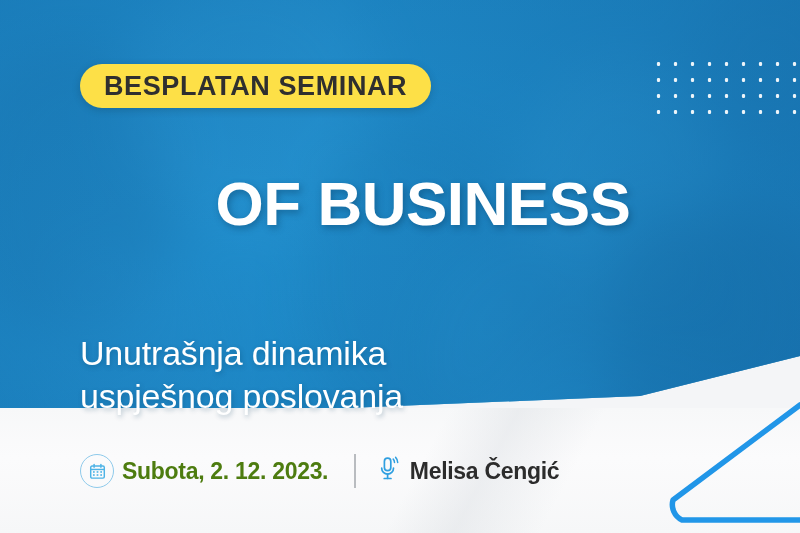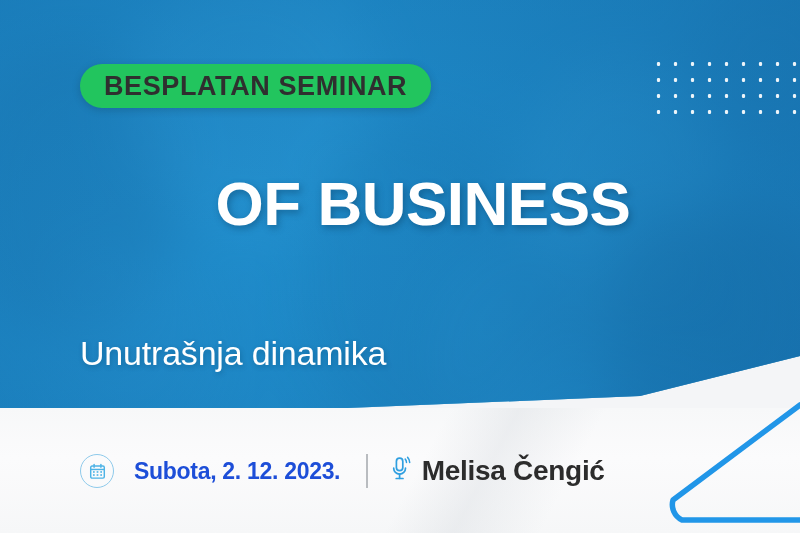--- a/index.html
+++ b/index.html
@@ -53,21 +53,21 @@
     background-image:radial-gradient(circle,#ffffff 1.7px,rgba(255,255,255,0) 2.1px);
     background-size:17px 16px;background-position:2px 2px;
     opacity:.92;
   }
 
   
   .badge{
     position:absolute;left:80px;top:64px;
     height:44px;padding:0 24px;
     display:flex;align-items:center;justify-content:center;
-    background:#22c55e;border-radius:24px;
+    background:#fde047;border-radius:24px;
     box-shadow:0 2px 8px rgba(0,0,0,.16);
   }
   .badge-text{
     font-size:27px;font-weight:700;letter-spacing:.6px;
     color:#2f2f2f;white-space:nowrap;line-height:1;
   }
 
   
   .title{
     position:absolute;left:78px;top:132px;width:690px;
@@ -95,32 +95,32 @@
     position:absolute;left:80px;top:450px;
     display:flex;align-items:center;height:42px;
   }
   .cal-badge{
     width:32px;height:32px;border-radius:50%;
     border:1.6px solid #8ecaeb;
     display:flex;align-items:center;justify-content:center;
     flex:0 0 auto;
   }
   .date-text{
-    margin-left:20px;
-    font-size:23px;font-weight:600;color:#1d4ed8;
+    margin-left:8px;
+    font-size:23px;font-weight:600;color:#4d7c0f;
     letter-spacing:-.3px;white-space:nowrap;
   }
   .divider{
     width:1.6px;height:34px;background:#b9bcc0;
     margin:0 22px 0 26px;flex:0 0 auto;
   }
   .mic-wrap{display:flex;align-items:center;flex:0 0 auto;}
   .speaker-text{
     margin-left:10px;
-    font-size:28px;font-weight:600;color:#2c2c2c;
+    font-size:23px;font-weight:600;color:#2c2c2c;
     letter-spacing:-.3px;white-space:nowrap;
   }
 
   
   .swoosh{
     position:absolute;right:0;bottom:0;width:180px;height:150px;
     pointer-events:none;
   }
 </style>
 </head>
@@ -153,20 +153,21 @@
   <div class="badge">
     <span class="badge-text">BESPLATAN SEMINAR</span>
   </div>
 
   <h1 class="title">
     <span class="title-l2">OF BUSINESS</span>
   </h1>
 
   <p class="subtitle">
     <span>Unutrašnja dinamika</span>
+    <span class="sub-l2">uspješnog poslovanja</span>
   </p>
 
   <div class="footer-row">
 
     <span class="cal-badge">
       <svg width="17" height="17" viewBox="0 0 20 20" aria-hidden="true">
         <rect x="2" y="3.6" width="16" height="14.2" rx="1.6" fill="none" stroke="#4db3e6" stroke-width="1.7"></rect>
         <line x1="2" y1="7.6" x2="18" y2="7.6" stroke="#4db3e6" stroke-width="1.7"></line>
         <line x1="6" y1="1.8" x2="6" y2="5" stroke="#4db3e6" stroke-width="1.7" stroke-linecap="round"></line>
         <line x1="14" y1="1.8" x2="14" y2="5" stroke="#4db3e6" stroke-width="1.7" stroke-linecap="round"></line>

